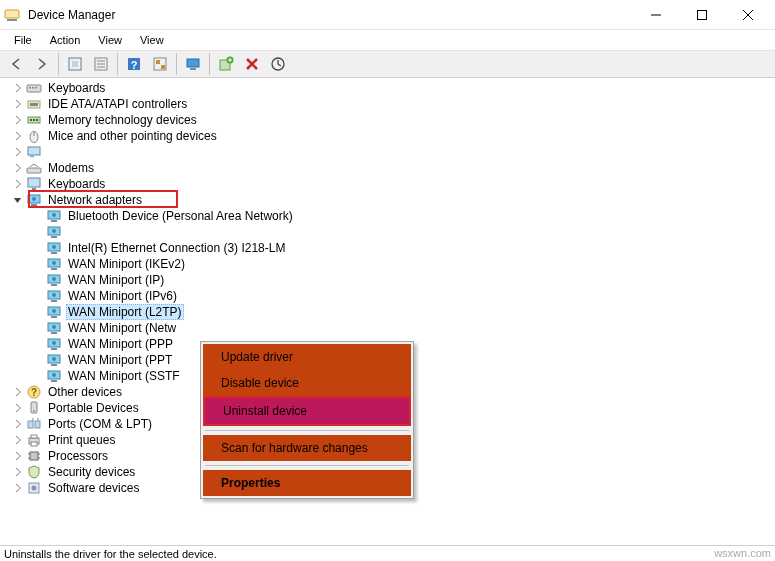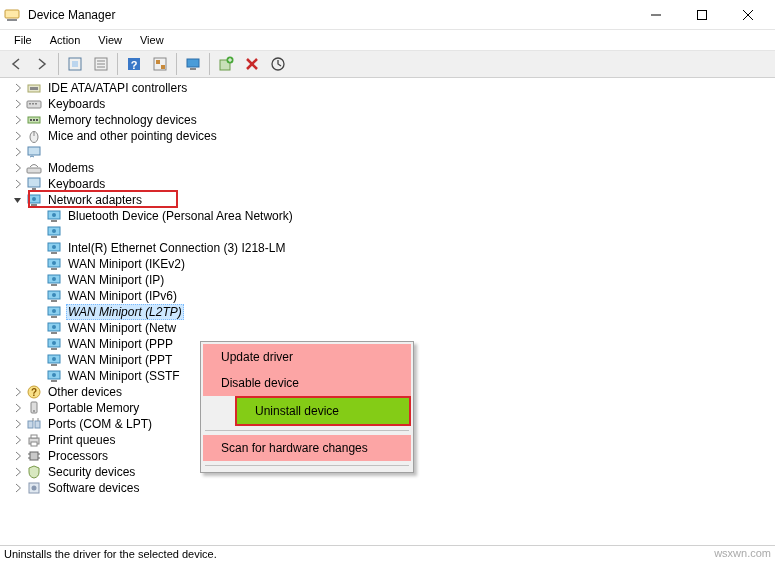--- a/index.html
+++ b/index.html
@@ -88,42 +88,41 @@
       width:16px;height:16px;margin-right:4px;
       display:inline-flex;align-items:center;justify-content:center;
       flex-shrink:0;
     }
     .label { padding: 0 2px; }
     .label.sel {
       background:#cde8ff;
       border:1px dotted #7abaff;
       padding: 0 1px;
       margin: -1px 0;
-      font-style: italic;
     }
     .annot-box {
       border: 2px solid #d8272a;
       position: absolute;
       pointer-events:none;
     }
     
     .ctx {
       position:absolute;
       background:#f0f0f0;
       border:1px solid #a0a0a0;
       box-shadow: 3px 3px 3px rgba(0,0,0,.25);
       padding: 2px;
       z-index: 50;
     }
     .ctx-item {
       padding: 6px 40px 6px 18px;
       font-size: 12px;
-      background:#fca5a5;
-    }
-    .ctx-item.hl { background:#84cc16;margin-left:32px; }
+      background:#c2410c;
+    }
+    .ctx-item.hl { background:#be185d; }
     .ctx-sep { height:1px; background:#c0c0c0; margin:4px 2px; }
     .ctx-annot { border:2px solid #d8272a; }
     
     .statusbar {
       height:16px;
       border-top:1px solid #d0d0d0;
       padding:0 4px;
       font-size:11px;
       display:flex;
       align-items:center;
@@ -250,52 +249,52 @@
   <div class="tree" id="tree">
       <div class="node">
         <span class="indent" style="width:10px"></span>
         <span class="expander">
           <svg width="10" height="10">
             <path d="M3 1 L7.5 5 L3 9" fill="none" stroke="#808080" stroke-width="1"></path>
           </svg>
         </span>
         <span class="dev-icon">
           <svg width="16" height="16">
-            <rect x="2" y="5" width="12" height="7" fill="#e8e8d0" stroke="#a8a868"></rect>
-            <rect x="4" y="7" width="8" height="3" fill="#888"></rect>
-          </svg>
-        </span>
-        <span class="label">IDE ATA/ATAPI controllers</span>
-      </div>
-      <div class="node">
-        <span class="indent" style="width:10px"></span>
-        <span class="expander">
-          <svg width="10" height="10">
-            <path d="M3 1 L7.5 5 L3 9" fill="none" stroke="#808080" stroke-width="1"></path>
-          </svg>
-        </span>
-        <span class="dev-icon">
-          <svg width="16" height="16">
             <rect x="1" y="5" width="14" height="7" rx="1" fill="#ddd" stroke="#888"></rect>
             <rect x="3" y="7" width="2" height="1.5" fill="#888"></rect>
             <rect x="6" y="7" width="2" height="1.5" fill="#888"></rect>
             <rect x="9" y="7" width="2" height="1.5" fill="#888"></rect>
           </svg>
         </span>
         <span class="label">Keyboards</span>
       </div>
       <div class="node">
         <span class="indent" style="width:10px"></span>
         <span class="expander">
           <svg width="10" height="10">
             <path d="M3 1 L7.5 5 L3 9" fill="none" stroke="#808080" stroke-width="1"></path>
           </svg>
         </span>
         <span class="dev-icon">
           <svg width="16" height="16">
+            <rect x="2" y="5" width="12" height="7" fill="#e8e8d0" stroke="#a8a868"></rect>
+            <rect x="4" y="7" width="8" height="3" fill="#888"></rect>
+          </svg>
+        </span>
+        <span class="label">IDE ATA/ATAPI controllers</span>
+      </div>
+      <div class="node">
+        <span class="indent" style="width:10px"></span>
+        <span class="expander">
+          <svg width="10" height="10">
+            <path d="M3 1 L7.5 5 L3 9" fill="none" stroke="#808080" stroke-width="1"></path>
+          </svg>
+        </span>
+        <span class="dev-icon">
+          <svg width="16" height="16">
             <rect x="2" y="5" width="12" height="6" fill="#c7e0b2" stroke="#6a9c4a"></rect>
             <rect x="4" y="7" width="2" height="2" fill="#555"></rect>
             <rect x="7" y="7" width="2" height="2" fill="#555"></rect>
             <rect x="10" y="7" width="2" height="2" fill="#555"></rect>
           </svg>
         </span>
         <span class="label">Memory technology devices</span>
       </div>
       <div class="node">
         <span class="indent" style="width:10px"></span>
@@ -524,21 +523,21 @@
           <svg width="10" height="10">
             <path d="M3 1 L7.5 5 L3 9" fill="none" stroke="#808080" stroke-width="1"></path>
           </svg>
         </span>
         <span class="dev-icon">
           <svg width="16" height="16">
             <rect x="5" y="2" width="6" height="11" rx="1" fill="#ddd" stroke="#888"></rect>
             <circle cx="8" cy="11" r="1" fill="#888"></circle>
           </svg>
         </span>
-        <span class="label">Portable Memory</span>
+        <span class="label">Portable Devices</span>
       </div>
       <div class="node">
         <span class="indent" style="width:10px"></span>
         <span class="expander">
           <svg width="10" height="10">
             <path d="M3 1 L7.5 5 L3 9" fill="none" stroke="#808080" stroke-width="1"></path>
           </svg>
         </span>
         <span class="dev-icon">
           <svg width="16" height="16">
@@ -617,19 +616,20 @@
   <div class="annot-box" id="annot-category" style="left: 28px; top: 112px; width: 150px; height: 18px;"></div>
 </div>
 
 <div class="ctx" id="ctx" style="left:200px; top:341px; width:214px;">
     <div class="ctx-item">Update driver</div>
     <div class="ctx-item">Disable device</div>
     <div class="ctx-item hl ctx-annot">Uninstall device</div>
     <div class="ctx-sep"></div>
     <div class="ctx-item">Scan for hardware changes</div>
     <div class="ctx-sep"></div>
+    <div class="ctx-item" style="font-weight: bold;">Properties</div>
   </div>
 
 <div class="statusbar">
   <span>Uninstalls the driver for the selected device.</span>
 </div>
 
 <span class="wm">wsxwn.com</span>
 
 </body></html>

